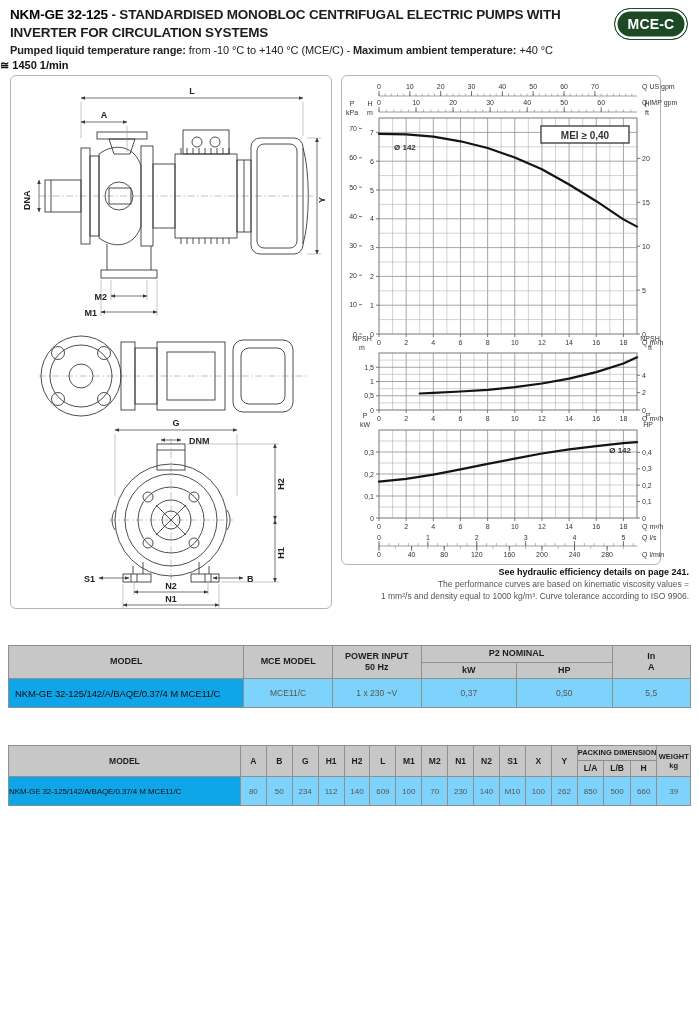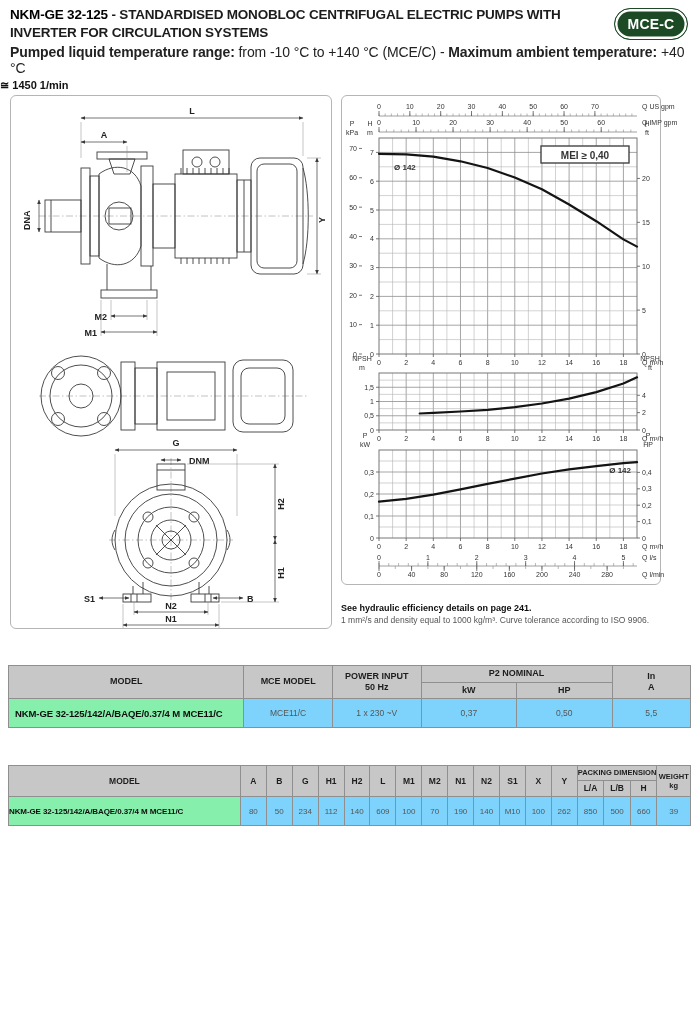--- a/index.html
+++ b/index.html
@@ -1,43 +1,43 @@
 <!DOCTYPE html>
 <html><head>
 <meta charset="utf-8">
 <style>
   html,body{margin:0;padding:0}
   body{width:699px;height:1024px;background:#fff;font-family:"Liberation Sans",sans-serif;color:#1a1a1a;position:relative;overflow:hidden}
   .hdr{display:flex;align-items:center;padding:6px 8px 0 10px}
   .title{flex:1;font-size:13.5px;font-weight:bold;line-height:1.3;letter-spacing:-0.2px;color:#1c1c1c;max-width:590px}
   .title .model{font-weight:800;color:#000}
   .badge{width:72px;height:30px;border-radius:16px;background:#1c4a25;border:1px solid #1c4a25;box-shadow:inset 0 0 0 2.5px #fff;color:#fff;font-weight:bold;font-size:14px;display:flex;align-items:center;justify-content:center;margin-left:14px;margin-top:1px;letter-spacing:0.2px}
-  .subtitle{padding:3px 8px 0 10px;font-size:14px;color:#222;letter-spacing:-0.1px}
+  .subtitle{padding:3px 8px 0 10px;font-size:11px;color:#222;letter-spacing:-0.1px}
   .subtitle .b{font-weight:bold}
   .speed{text-align:left;padding-right:8px;font-size:11px;font-weight:bold;margin-top:3px;color:#111}
   .row{display:flex;gap:9px;margin:3px 8px 0 10px;align-items:flex-start}
   .panel{border:1px solid #b5b5b5;border-radius:6px;background:#fff;box-sizing:border-box}
   .panel.draw{width:322px;height:534px}
   .panel.charts{width:320px;height:490px}
   .rightcol{display:flex;flex-direction:column;flex:1}
-  .notes{margin-top:17px;font-size:8.5px;color:#555;line-height:1.4;padding-right:2px}
+  .notes{margin-top:1px;text-align:right;font-size:8.5px;color:#555;line-height:1.4;padding-right:2px}
   .notes .b{font-weight:bold;color:#0d0d0d;font-size:9px}
   svg text{font-family:"Liberation Sans",sans-serif}
   .dwg text{font-size:9px;fill:#222;font-weight:bold}
   .dwg .ln{stroke:#3a3a3a;stroke-width:0.9;fill:none}
   .dwg .dim{stroke:#3a3a3a;stroke-width:0.7;fill:none;marker-start:url(#ar);marker-end:url(#ar)}
   .dwg .ext{stroke:#8a8a8a;stroke-width:0.5;fill:none}
   .dwg .cl{stroke:#909090;stroke-width:0.55;fill:none;stroke-dasharray:7 2.5 1.5 2.5}
   table{border-collapse:collapse;width:683px;margin:0 8px;table-layout:fixed}
   .t1{margin-top:36px}
   .t2{margin-top:37px}
   th,td{border:1px solid #8f8f8f;text-align:center;vertical-align:middle;padding:2px 3px;overflow:hidden}
   th{background:#c7c7c7;font-size:9px;line-height:1.3;color:#1d1d1d}
   td{font-size:8.5px;color:#555;height:24px;background:#7dd3fc}
-  td.model{background:#86efac;color:#0d0d0d;font-weight:bold;font-size:9.5px;text-align:left;padding-left:6px;letter-spacing:-0.1px}
+  td.model{background:#0ea5e9;color:#0d0d0d;font-weight:normal;font-size:9.5px;text-align:left;padding-left:6px;letter-spacing:-0.1px}
   .blk{display:block}
   .t2 th{font-size:8.5px;padding:2px 0}
   .t2 th.small{font-size:7.5px;white-space:nowrap}
   .t2 td{font-size:8px;padding:2px 0}
 </style>
 </head>
 <body>
 
 <div class="hdr">
   <div class="title"><span class="model">NKM-GE 32-125</span><span> - </span><span>STANDARDISED MONOBLOC CENTRIFUGAL ELECTRIC PUMPS WITH INVERTER FOR CIRCULATION SYSTEMS</span></div>
@@ -604,20 +604,21 @@
           <text x="232.53684210526313" y="481" text-anchor="middle" font-size="7" font-weight="normal" fill="#333">240</text>
           <line x1="265.12631578947367" y1="470" x2="265.12631578947367" y2="475" stroke="#555" stroke-width="0.8"></line>
           <text x="265.12631578947367" y="481" text-anchor="middle" font-size="7" font-weight="normal" fill="#333">280</text>
           <text x="300" y="481" text-anchor="start" font-size="7" font-weight="normal" fill="#333">Q l/min</text>
           <polyline points="37.0,405.7 64.2,402.8 91.3,398.7 118.5,393.4 145.6,387.9 172.8,382.6 199.9,377.5 227.1,373.4 254.3,370.1 281.4,367.2 295.0,366.1" fill="none" stroke="#141414" stroke-width="2.2" stroke-linejoin="round" stroke-linecap="round"></polyline>
           <text x="289" y="377" text-anchor="end" font-size="8" font-weight="bold" fill="#333">Ø 142</text>
         </svg>
     </div>
     <div class="notes">
       <span class="b blk">See hydraulic efficiency details on page 241.</span>
+      <span class="blk">The performance curves are based on kinematic viscosity values =</span>
       <span class="blk">1 mm²/s and density equal to 1000 kg/m³. Curve tolerance according to ISO 9906.</span>
     </div>
   </div>
 </div>
 
 <table class="t1">
   <colgroup>
     <col style="width:34.5%">
       <col style="width:13%">
       <col style="width:13%">
@@ -709,21 +710,21 @@
     <tr>
       <td class="model">NKM-GE 32-125/142/A/BAQE/0.37/4 M MCE11/C</td>
       <td>80</td>
       <td>50</td>
       <td>234</td>
       <td>112</td>
       <td>140</td>
       <td>609</td>
       <td>100</td>
       <td>70</td>
-      <td>190</td>
+      <td>230</td>
       <td>140</td>
       <td>M10</td>
       <td>100</td>
       <td>262</td>
       <td>850</td>
       <td>500</td>
       <td>660</td>
       <td>39</td>
     </tr>
   </tbody>

